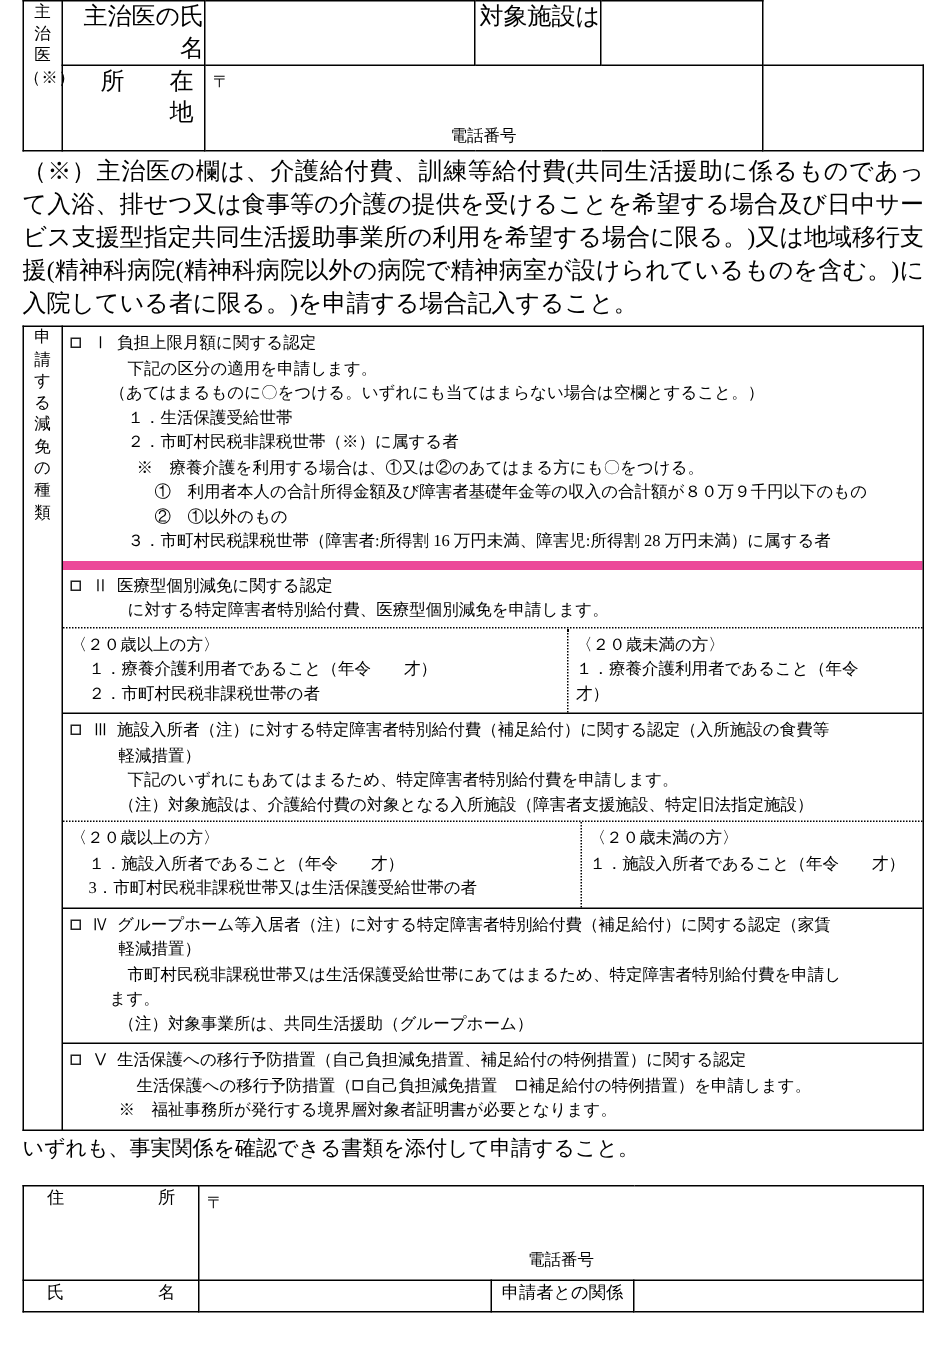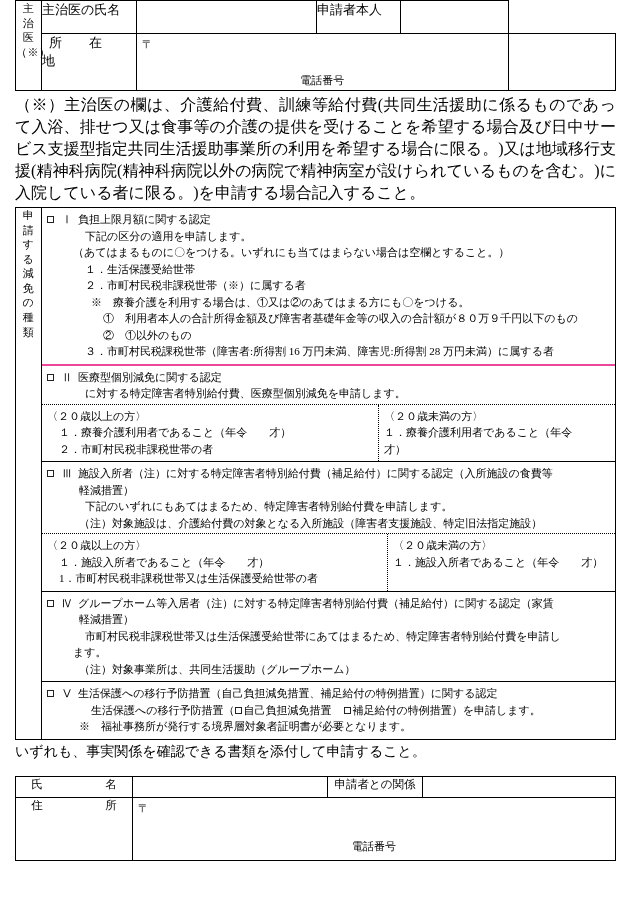--- a/index.html
+++ b/index.html
@@ -46,23 +46,23 @@
   }
   .vlabel span {
     display: block;
   }
 
   
   .cell-pad {
     padding: 4px 6px;
   }
   .lbl-c {
-    text-align: left;
+    text-align: right;
     vertical-align: middle;
-    font-size: 13px;
+    font-size: 16px;
     margin-top: 20px;
   }
   .spread {
     display: inline-block;
     letter-spacing: 7px;
     text-indent: 7px;
   }
   .addr-box {
     position: relative;
     height: 56px;
@@ -194,21 +194,21 @@
     <tbody>
         <tr>
       <td rowspan="2" class="vlabel">
         <span>主</span>
         <span>治</span>
         <span>医</span>
         <span>（※）</span>
       </td>
       <td class="lbl-c" style="height:32px">主治医の氏名</td>
       <td class="cell-pad"></td>
-      <td class="lbl-c">申請者本人</td>
+      <td class="lbl-c">対象施設は</td>
       <td class="cell-pad"></td>
     </tr>
     <tr>
       <td class="lbl-c">
         <span class="spread">所　在　地</span>
       </td>
       <td colspan="3" class="addr-box">
         <span class="postal">〒</span>
         <span class="tel">電話番号</span>
       </td>
@@ -234,21 +234,21 @@
         <span>す</span>
         <span>る</span>
         <span>減</span>
         <span>免</span>
         <span>の</span>
         <span>種</span>
         <span>類</span>
       </td>
       <td style="padding:0">
 
-        <div class="sec" style="border-bottom:2px solid #ec4899">
+        <div class="sec" style="border-bottom:6px solid #ec4899">
           <div class="ln">
             <span class="cb"></span><span class="romaji">Ⅰ</span><span>負担上限月額に関する認定</span>
           </div>
           <div class="ln i2">下記の区分の適用を申請します。</div>
           <div class="ln i1">（あてはまるものに〇をつける。いずれにも当てはまらない場合は空欄とすること。）</div>
           <div class="ln i2">１．生活保護受給世帯</div>
           <div class="ln i2">２．市町村民税非課税世帯（※）に属する者</div>
           <div class="ln i3">※　療養介護を利用する場合は、①又は②のあてはまる方にも〇をつける。</div>
           <div class="ln i4">①　利用者本人の合計所得金額及び障害者基礎年金等の収入の合計額が８０万９千円以下のもの</div>
           <div class="ln i4">②　①以外のもの</div>
@@ -281,21 +281,21 @@
               <span class="cb"></span><span class="romaji">Ⅲ</span><span>施設入所者（注）に対する特定障害者特別給付費（補足給付）に関する認定（入所施設の食費等</span>
             </div>
             <div class="ln i6">軽減措置）</div>
             <div class="ln i2">下記のいずれにもあてはまるため、特定障害者特別給付費を申請します。</div>
             <div class="ln i6">（注）対象施設は、介護給付費の対象となる入所施設（障害者支援施設、特定旧法指定施設）</div>
           </div>
           <div class="split">
             <div class="left">
               <div class="ln">〈２０歳以上の方〉</div>
               <div class="ln sub">１．施設入所者であること（年令　　才）</div>
-              <div class="ln sub">1．市町村民税非課税世帯又は生活保護受給世帯の者</div>
+              <div class="ln sub">3．市町村民税非課税世帯又は生活保護受給世帯の者</div>
             </div>
             <div class="right">
               <div class="ln">〈２０歳未満の方〉</div>
               <div class="ln">１．施設入所者であること（年令　　才）</div>
             </div>
           </div>
         </div>
 
         <div class="sec" style="border-bottom:1px solid #000">
           <div class="ln">
@@ -326,32 +326,32 @@
 
   <table class="frm">
     <colgroup>
       <col style="width:117px">
       <col style="width:195px">
       <col style="width:95px">
       <col>
     </colgroup>
     <tbody>
     <tr>
+      <td class="lbl-sp">
+        <span class="spread">住　　　所</span>
+      </td>
+      <td colspan="3" class="addr-box2">
+        <span class="postal">〒</span>
+        <span class="tel">電話番号</span>
+      </td>
+    </tr>
+    <tr>
       <td class="lbl-sp blank-lo">
         <span class="spread">氏　　　名</span>
       </td>
       <td class="cell-pad"></td>
       <td class="lbl-sp">申請者との関係</td>
       <td class="cell-pad"></td>
     </tr>
-    <tr>
-      <td class="lbl-sp">
-        <span class="spread">住　　　所</span>
-      </td>
-      <td colspan="3" class="addr-box2">
-        <span class="postal">〒</span>
-        <span class="tel">電話番号</span>
-      </td>
-    </tr>
   </tbody>
     </table>
 
 </div>
 
 </body></html>

